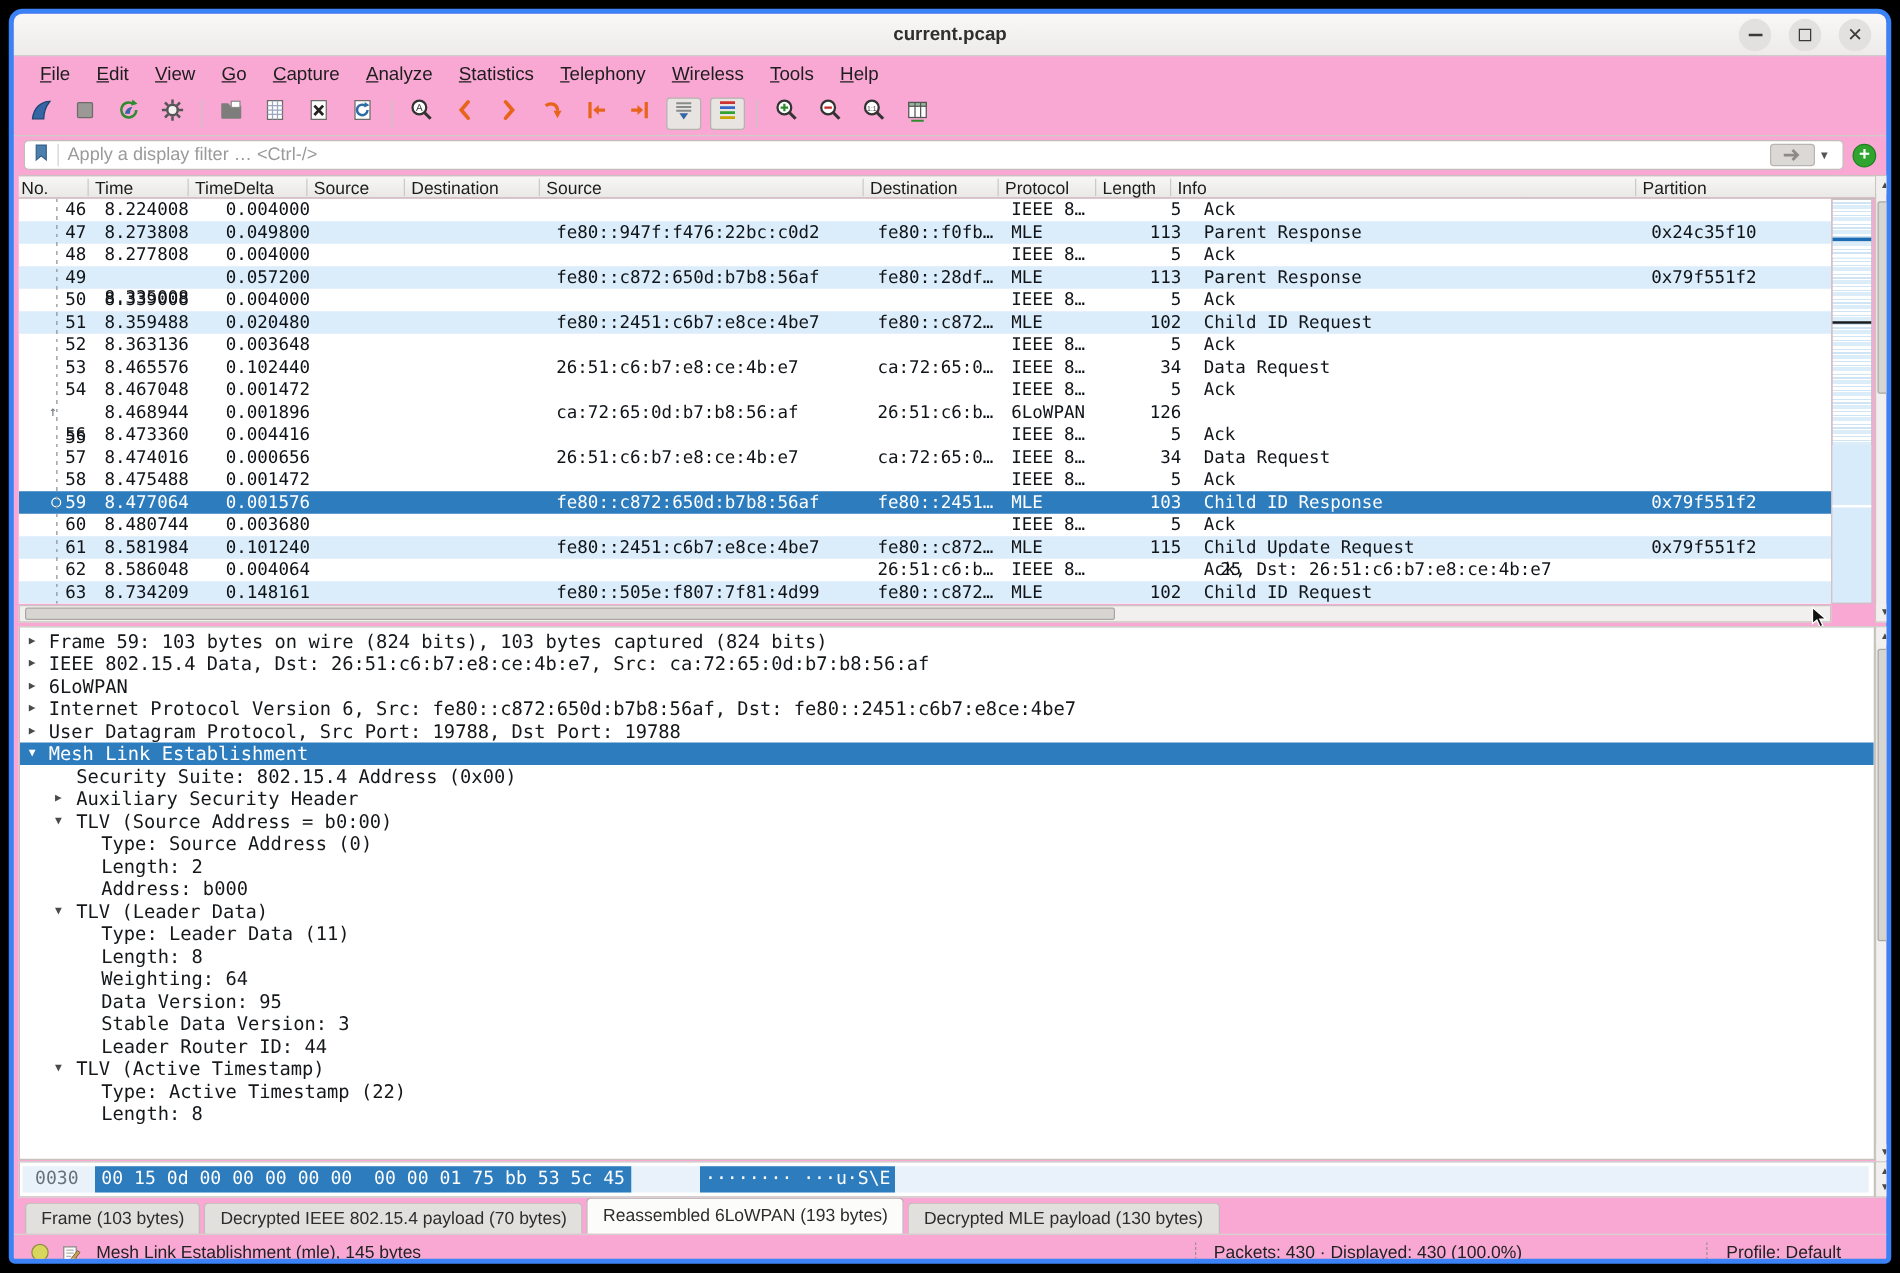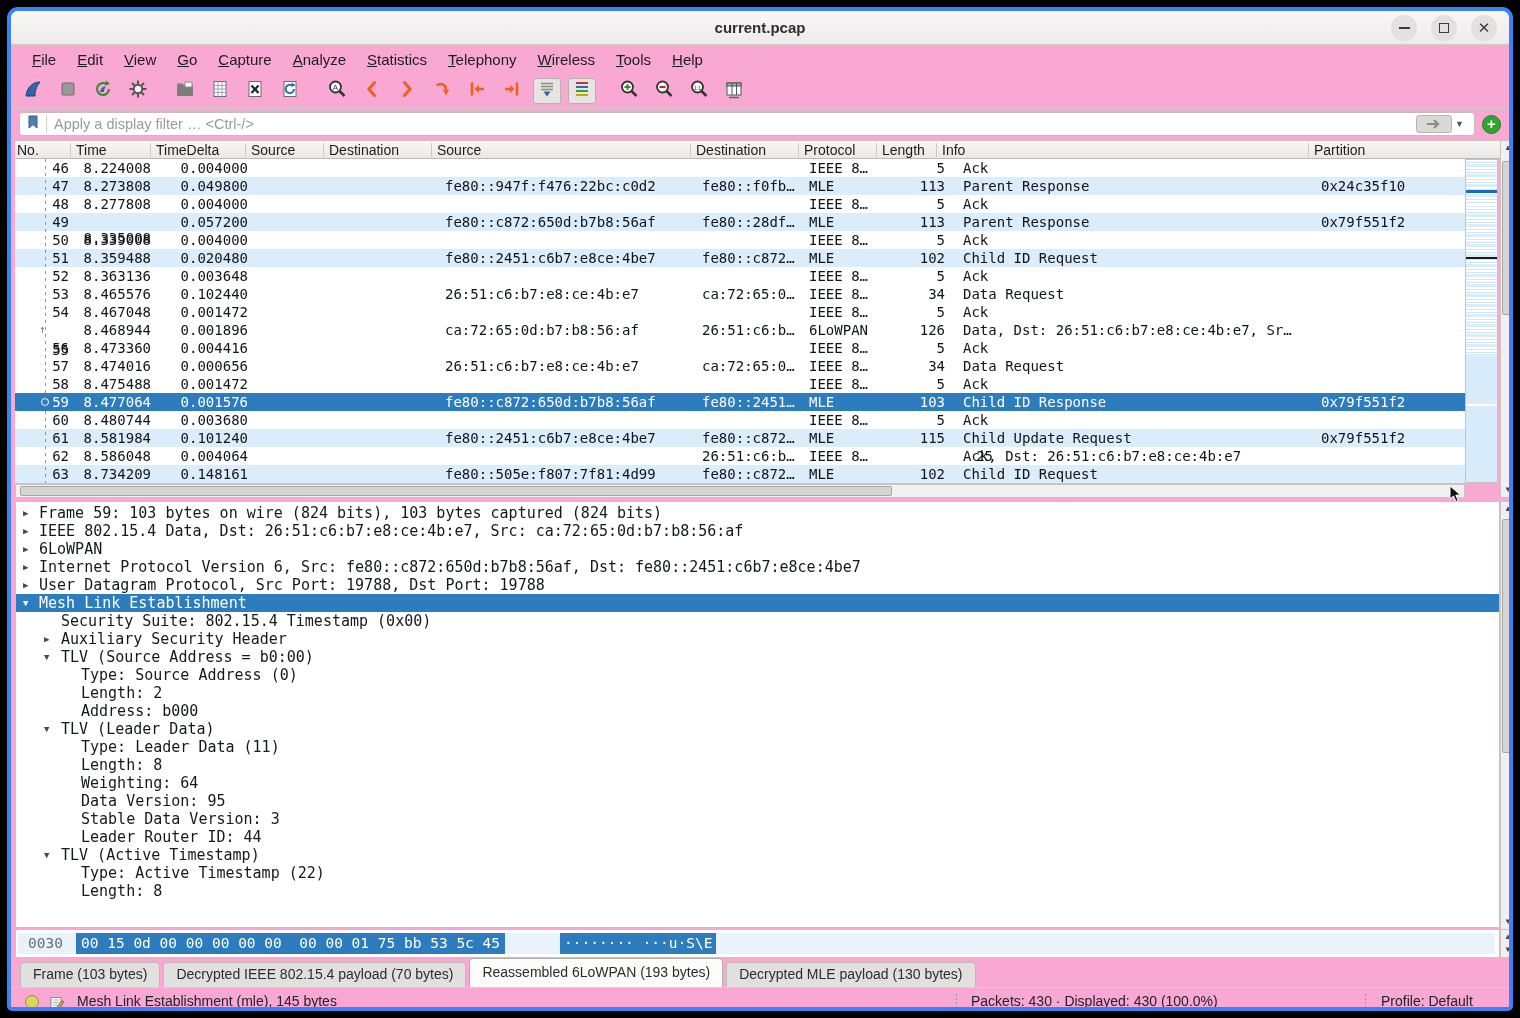--- a/index.html
+++ b/index.html
@@ -420,21 +420,20 @@
         <span class="pl-cell" style="left: 1300px; width: 150px; padding-left: 6px;"></span>
       </div>
       <div class="pl-row" style="top: 162px;">
         <span class="pl-cell" style="left: 0px; width: 58px; text-align: right; padding-right: 4px; margin-top: 20px;">55</span>
         <span class="pl-cell" style="left: 58px; width: 80px; text-align: right; padding-right: 2px;">8.468944</span>
         <span class="pl-cell" style="left: 138px; width: 97px; text-align: right; padding-right: 2px;">0.001896</span>
         <span class="pl-cell" style="left: 422px; width: 262px; padding-left: 8px;">ca:72:65:0d:b7:b8:56:af</span>
         <span class="pl-cell" style="left: 677px; width: 113px; padding-left: 10px;">26:51:c6:b…</span>
         <span class="pl-cell" style="left: 790px; width: 78px; padding-left: 4px;">6LoWPAN</span>
         <span class="pl-cell" style="left: 868px; width: 64px; text-align: right; padding-right: 2px;">126</span>
-        <span class="pl-cell" style="left: 936px; width: 364px; padding-left: 12px;">Data, Dst: 26:51:c6:b7:e8:ce:4b:e7, Sr…</span>
         <span class="pl-cell" style="left: 1300px; width: 150px; padding-left: 6px;"></span>
         <span class="mark-arrow">↑</span>
       </div>
       <div class="pl-row" style="top: 180px;">
         <span class="pl-cell" style="left: 0px; width: 58px; text-align: right; padding-right: 4px;">56</span>
         <span class="pl-cell" style="left: 58px; width: 80px; text-align: right; padding-right: 2px;">8.473360</span>
         <span class="pl-cell" style="left: 138px; width: 97px; text-align: right; padding-right: 2px;">0.004416</span>
         <span class="pl-cell" style="left: 422px; width: 262px; padding-left: 8px;"></span>
         <span class="pl-cell" style="left: 677px; width: 113px; padding-left: 10px;"></span>
         <span class="pl-cell" style="left: 790px; width: 78px; padding-left: 4px;">IEEE 8…</span>
@@ -548,21 +547,21 @@
       </svg>
   </div>
 
   <div class="details">
       <div class="dt-line"><span class="dt-arrow" style="left: 7px;">▶</span><span style="position: absolute; left: 23px;">Frame 59: 103 bytes on wire (824 bits), 103 bytes captured (824 bits)</span></div>
       <div class="dt-line"><span class="dt-arrow" style="left: 7px;">▶</span><span style="position: absolute; left: 23px;">IEEE 802.15.4 Data, Dst: 26:51:c6:b7:e8:ce:4b:e7, Src: ca:72:65:0d:b7:b8:56:af</span></div>
       <div class="dt-line"><span class="dt-arrow" style="left: 7px;">▶</span><span style="position: absolute; left: 23px;">6LoWPAN</span></div>
       <div class="dt-line"><span class="dt-arrow" style="left: 7px;">▶</span><span style="position: absolute; left: 23px;">Internet Protocol Version 6, Src: fe80::c872:650d:b7b8:56af, Dst: fe80::2451:c6b7:e8ce:4be7</span></div>
       <div class="dt-line"><span class="dt-arrow" style="left: 7px;">▶</span><span style="position: absolute; left: 23px;">User Datagram Protocol, Src Port: 19788, Dst Port: 19788</span></div>
       <div class="dt-line sel"><span class="dt-arrow" style="left: 7px;">▼</span><span style="position: absolute; left: 23px;">Mesh Link Establishment</span></div>
-      <div class="dt-line"><span style="position: absolute; left: 45px;">Security Suite: 802.15.4 Timestamp (0x00)</span></div>
+      <div class="dt-line"><span style="position: absolute; left: 45px;">Security Suite: 802.15.4 Address (0x00)</span></div>
       <div class="dt-line"><span class="dt-arrow" style="left: 28px;">▶</span><span style="position: absolute; left: 45px;">Auxiliary Security Header</span></div>
       <div class="dt-line"><span class="dt-arrow" style="left: 28px;">▼</span><span style="position: absolute; left: 45px;">TLV (Source Address = b0:00)</span></div>
       <div class="dt-line"><span style="position: absolute; left: 65px;">Type: Source Address (0)</span></div>
       <div class="dt-line"><span style="position: absolute; left: 65px;">Length: 2</span></div>
       <div class="dt-line"><span style="position: absolute; left: 65px;">Address: b000</span></div>
       <div class="dt-line"><span class="dt-arrow" style="left: 28px;">▼</span><span style="position: absolute; left: 45px;">TLV (Leader Data)</span></div>
       <div class="dt-line"><span style="position: absolute; left: 65px;">Type: Leader Data (11)</span></div>
       <div class="dt-line"><span style="position: absolute; left: 65px;">Length: 8</span></div>
       <div class="dt-line"><span style="position: absolute; left: 65px;">Weighting: 64</span></div>
       <div class="dt-line"><span style="position: absolute; left: 65px;">Data Version: 95</span></div>

